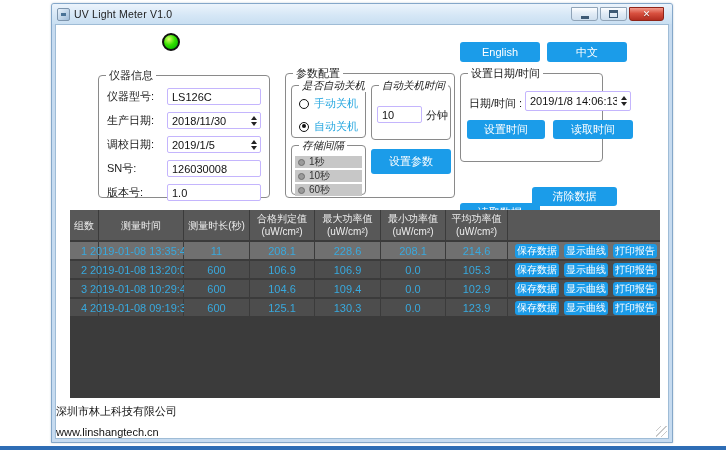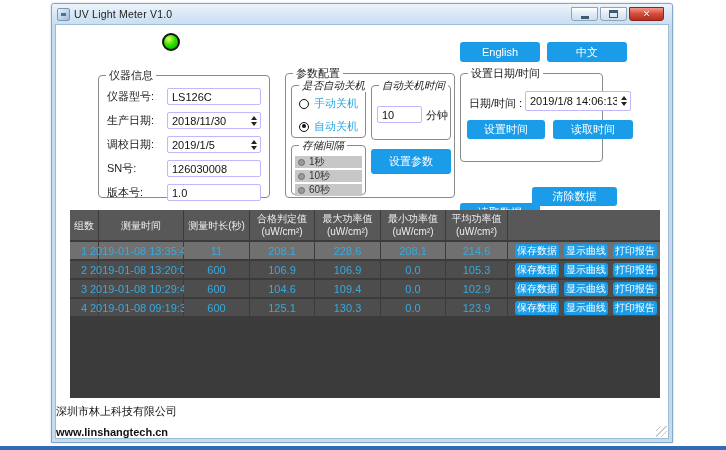--- a/index.html
+++ b/index.html
@@ -335,19 +335,19 @@
     <div class="td btn-cell row-btns">
               <button class="blue-btn row-btn">保存数据</button>
               <button class="blue-btn row-btn">显示曲线</button>
               <button class="blue-btn row-btn">打印报告</button>
             </div>
   </div>
 </div>
     </div>
 
     <div class="footer-line" style="top:379px;">深圳市林上科技有限公司</div>
-    <div class="footer-line" style="top:401px;font-weight:bold;">www.linshangtech.cn</div>
+    <div class="footer-line" style="top:401px;">www.linshangtech.cn</div>
 
     <div class="resize-grip"></div>
   </div>
 </div>
 
 <div class="bottom-line"></div>
 
 </body></html>

